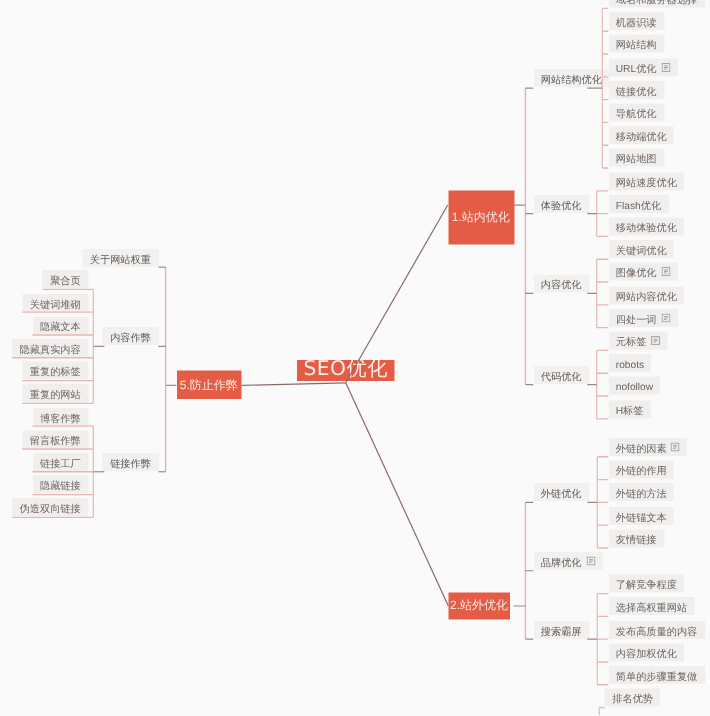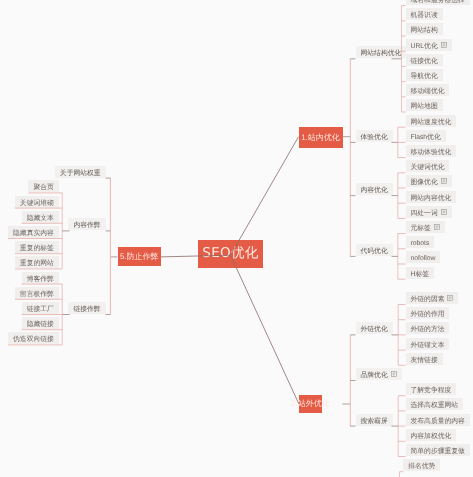--- a/index.html
+++ b/index.html
@@ -98,24 +98,24 @@
 <line x1="62.2" y1="268.9" x2="14.8" y2="268.9" stroke="#e8b6b2" stroke-width="0.9"></line>
 <line x1="110.4" y1="314.5" x2="105.6" y2="314.5" stroke="#9a8886" stroke-width="0.8"></line>
 <line x1="62.2" y1="284.1" x2="62.2" y2="344.9" stroke="#e3b8b4" stroke-width="0.8"></line>
 <line x1="69.6" y1="314.5" x2="62.2" y2="314.5" stroke="#9a8886" stroke-width="0.8"></line>
 <line x1="62.2" y1="284.1" x2="21.6" y2="284.1" stroke="#e8b6b2" stroke-width="0.9"></line>
 <line x1="62.2" y1="299.3" x2="14.8" y2="299.3" stroke="#e8b6b2" stroke-width="0.9"></line>
 <line x1="62.2" y1="314.5" x2="21.6" y2="314.5" stroke="#e8b6b2" stroke-width="0.9"></line>
 <line x1="62.2" y1="329.7" x2="21.6" y2="329.7" stroke="#e8b6b2" stroke-width="0.9"></line>
 <line x1="62.2" y1="344.9" x2="8.0" y2="344.9" stroke="#e8b6b2" stroke-width="0.9"></line>
 </svg>
-<div class="nd root" style="left:198.3px;top:239.6px;width:64.3px;height:28px;">
+<div class="nd root" style="left:198.3px;top:239.6px;width:64.3px;height:14px;">
       <span>SEO优化</span>
     </div>
-<div class="nd br" style="left:298.5px;top:127.2px;width:44px;height:21px;">
+<div class="nd br" style="left:298.5px;top:127.2px;width:44px;height:36px;">
       <span>1.站内优化</span>
     </div>
 <div class="nd grp" style="left:355.5px;top:46.2px;">
       <span>网站结构优化</span>
     </div>
 <div class="nd lf" style="left:405.5px;top:-7.0px;">
       <span>域名和服务器选择</span>
     </div>
 <div class="nd lf" style="left:405.5px;top:8.2px;">
       <span>机器识读</span>
@@ -189,21 +189,21 @@
     </div>
 <div class="nd lf" style="left:405.5px;top:236.2px;">
       <span>robots</span>
     </div>
 <div class="nd lf" style="left:405.5px;top:251.4px;">
       <span>nofollow</span>
     </div>
 <div class="nd lf" style="left:405.5px;top:266.6px;">
       <span>H标签</span>
     </div>
-<div class="nd br" style="left:298.9px;top:394.8px;width:23px;height:18.4px;">
+<div class="nd br" style="left:298.9px;top:394.8px;width:41px;height:18.4px;">
       <span>2.站外优化</span>
     </div>
 <div class="nd grp" style="left:355.5px;top:322.3px;">
       <span>外链优化</span>
     </div>
 <div class="nd lf" style="left:405.5px;top:291.9px;">
       <span>外链的因素</span>
       <svg class="note" viewBox="0 0 10 10">
         <rect x="0.7" y="0.7" width="8.6" height="8.6" fill="none" stroke="#9b9794" stroke-width="1"></rect>
         <path d="M2.8 3.3h4.4M2.8 5h4.4M2.8 6.7h2.8" stroke="#9b9794" stroke-width="0.9"></path>

